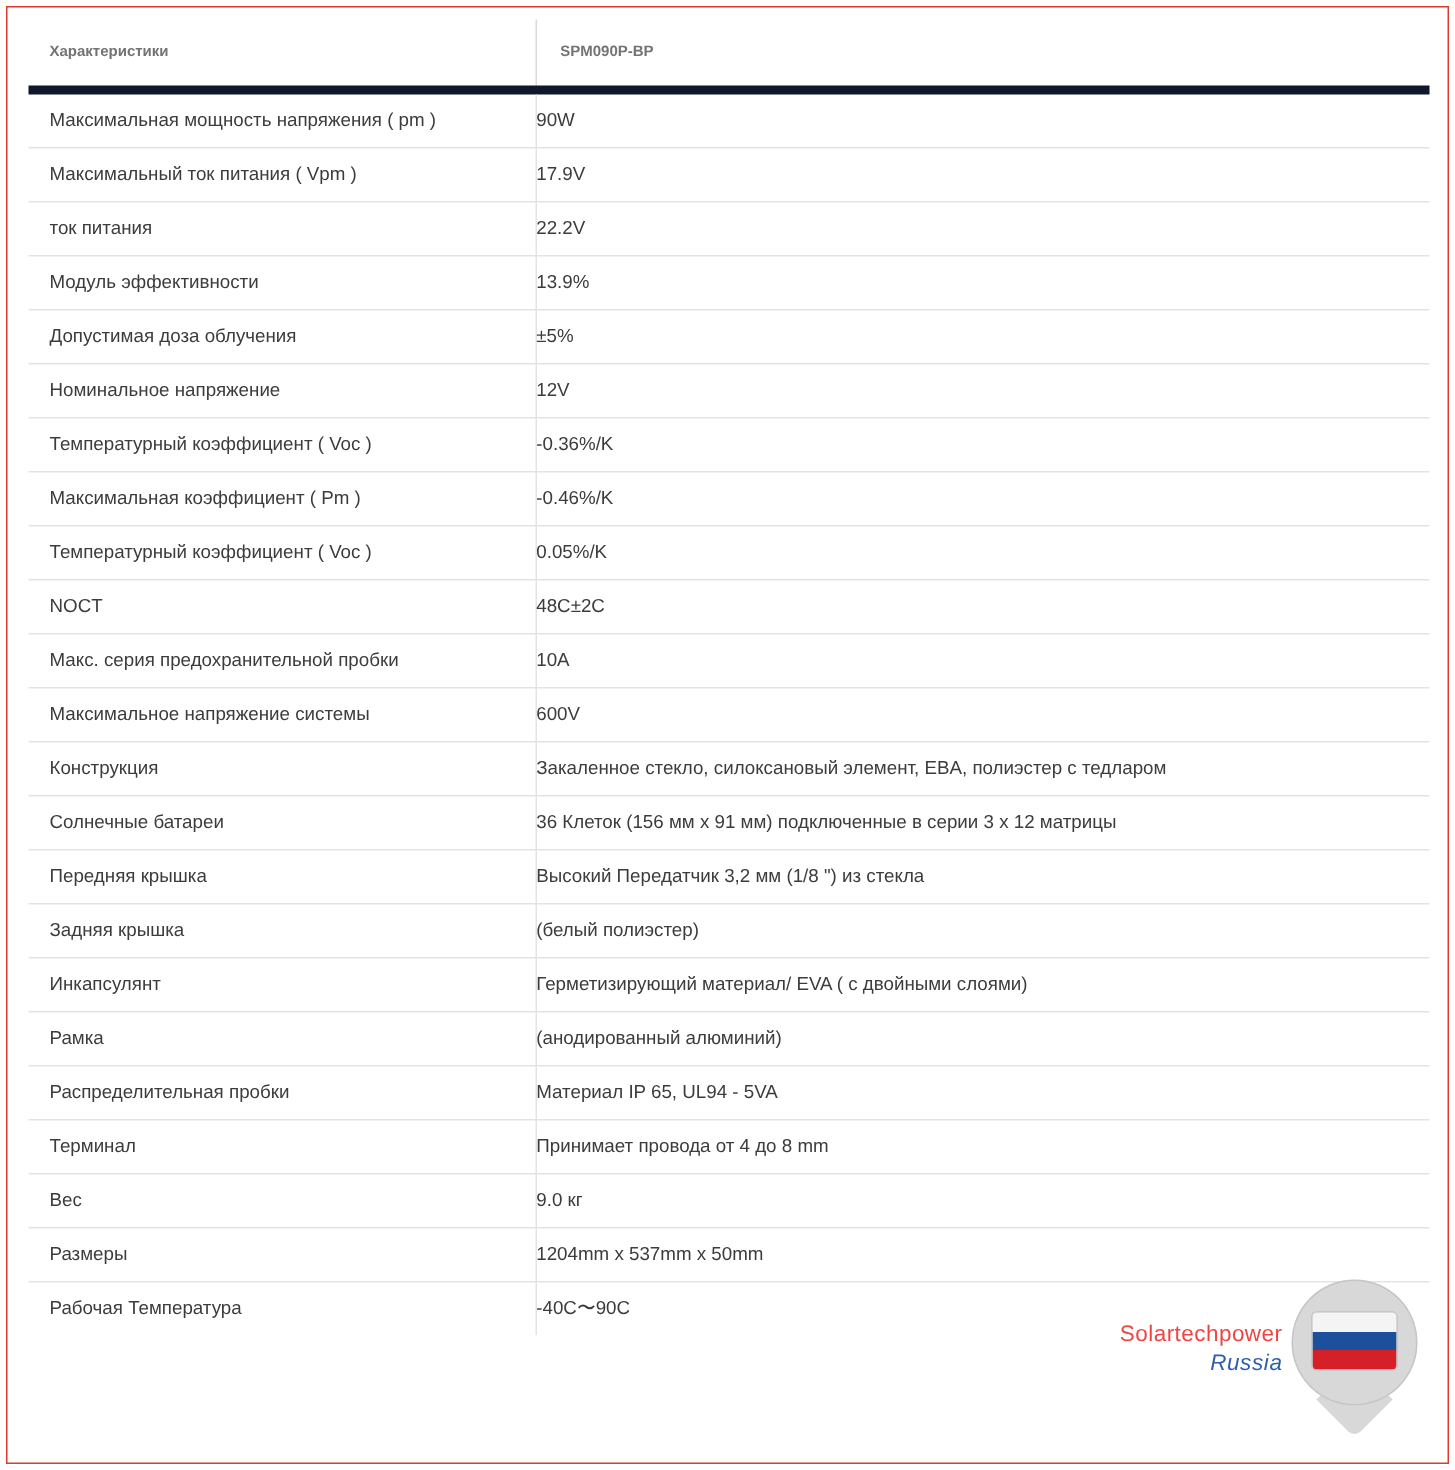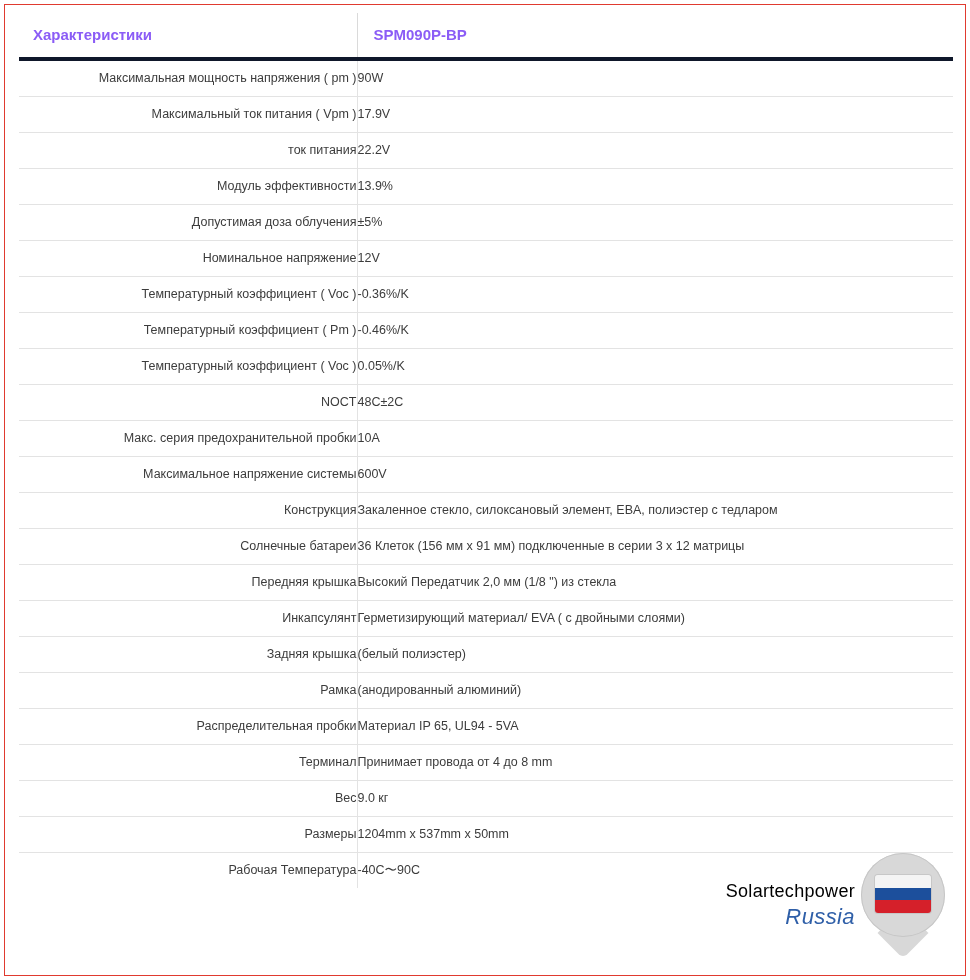--- a/index.html
+++ b/index.html
@@ -41,32 +41,31 @@
     height: 35px;
     font-size: 12.5px;
     color: #3a3a3a;
     text-align: left;
     vertical-align: middle;
     font-weight: normal;
     line-height: 1.35;
   }
   .spec-table tr.header-row th {
     font-weight: bold;
-    color: #8b5cf6;
-    font-size: 15px;
+    color: #737373;
+    font-size: 10px;
     height: 44px;
-    border-bottom: 4px solid #0f172a;
+    border-bottom: 6px solid #0f172a;
   }
   .spec-table tr.header-row th.value-col {
     padding-left: 16px;
   }
   .spec-table td.param-col {
     border-right: 1px solid #e3e3e3;
     color: #3c3c3c;
-    text-align: right;
   }
   .spec-table th.param-col {
     border-right: 1px solid #dadada;
   }
   .spec-table td.value-col {
     padding-left: 0;
     color: #3c3c3c;
   }
   .spec-table tr:last-child td {
     border-bottom: none;
@@ -80,27 +79,27 @@
     pointer-events: none;
   }
   .wm-text {
     position: absolute;
     left: 0;
     top: 34px;
     width: 140px;
     text-align: right;
   }
   .wm-line1 {
-    font-size: 18px;
-    color: #000000;
+    font-size: 15px;
+    color: #ef4444;
     letter-spacing: 0.3px;
     display: block;
   }
   .wm-line2 {
-    font-size: 22px;
+    font-size: 15px;
     color: #2f5fa8;
     font-style: italic;
     display: block;
     margin-top: 2px;
     letter-spacing: 0.4px;
   }
   .pin {
     position: absolute;
     left: 146px;
     top: 6px;
@@ -182,21 +181,21 @@
         </tr>
         <tr>
           <td class="param-col">Номинальное напряжение</td>
           <td class="value-col"> 12V</td>
         </tr>
         <tr>
           <td class="param-col">Температурный коэффициент ( Voc )</td>
           <td class="value-col">-0.36%/K</td>
         </tr>
         <tr>
-          <td class="param-col">Температурный коэффициент ( Pm )</td>
+          <td class="param-col">Максимальная коэффициент ( Pm )</td>
           <td class="value-col">-0.46%/K</td>
         </tr>
         <tr>
           <td class="param-col">Температурный коэффициент ( Voc )</td>
           <td class="value-col">0.05%/K</td>
         </tr>
         <tr>
           <td class="param-col">NOCT</td>
           <td class="value-col">48C±2C</td>
         </tr>
@@ -211,29 +210,29 @@
         <tr>
           <td class="param-col">Конструкция</td>
           <td class="value-col">Закаленное стекло, силоксановый элемент, EBA, полиэстер с тедларом</td>
         </tr>
         <tr>
           <td class="param-col">Солнечные батареи</td>
           <td class="value-col">36 Клеток (156 мм x 91 мм) подключенные в серии 3 x 12 матрицы</td>
         </tr>
         <tr>
           <td class="param-col">Передняя крышка</td>
-          <td class="value-col"> Высокий Передатчик  2,0 мм (1/8 ") из стекла</td>
+          <td class="value-col"> Высокий Передатчик  3,2 мм (1/8 ") из стекла</td>
+        </tr>
+        <tr>
+          <td class="param-col">Задняя крышка</td>
+          <td class="value-col">(белый полиэстер)</td>
         </tr>
         <tr>
           <td class="param-col">Инкапсулянт</td>
           <td class="value-col"> Герметизирующий материал/ EVA ( с двойными  слоями)</td>
-        </tr>
-        <tr>
-          <td class="param-col">Задняя крышка</td>
-          <td class="value-col">(белый полиэстер)</td>
         </tr>
         <tr>
           <td class="param-col">Рамка</td>
           <td class="value-col">(анодированный алюминий)</td>
         </tr>
         <tr>
           <td class="param-col">Распределительная пробки</td>
           <td class="value-col">Материал IP 65, UL94 - 5VA</td>
         </tr>
         <tr>

